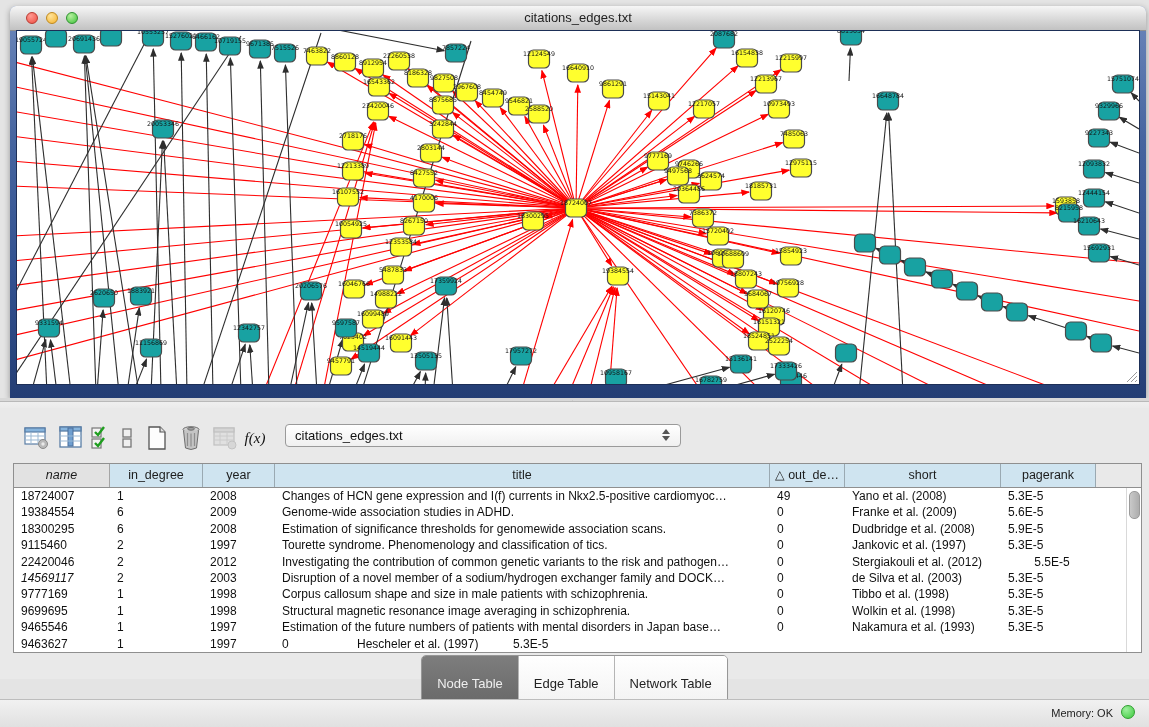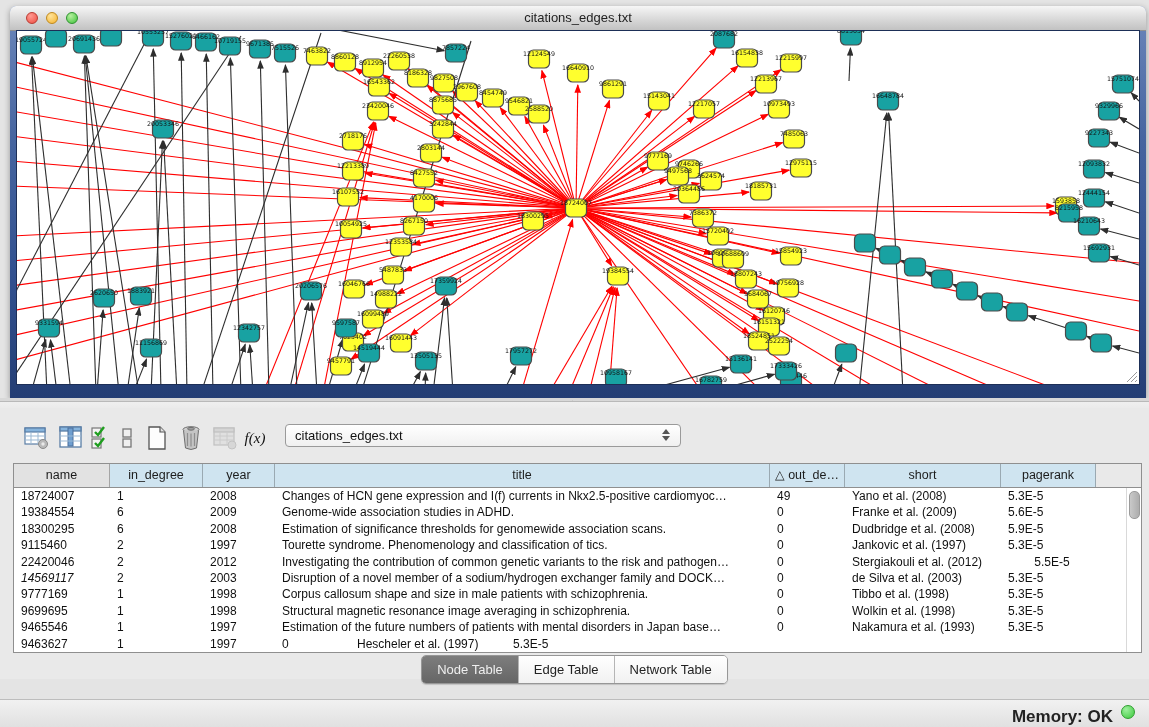--- a/index.html
+++ b/index.html
@@ -46,41 +46,41 @@
   #select-arrows{position:absolute;right:10px;top:4px;display:flex;flex-direction:column;gap:2px;}
   #select-arrows .up{width:0;height:0;border-left:4px solid transparent;border-right:4px solid transparent;border-bottom:5px solid #555;}
   #select-arrows .dn{width:0;height:0;border-left:4px solid transparent;border-right:4px solid transparent;border-top:5px solid #555;}
 
   #table-wrap{position:absolute;left:13px;top:55px;width:1129px;height:190px;background:#ffffff;
     border:1px solid #8f8f8f;box-sizing:border-box;overflow:hidden;}
   #thead{display:flex;height:23px;border-bottom:1px solid #8f8f8f;background:#e9e9e9;}
   .th{box-sizing:border-box;border-right:1px solid #9aa9b2;background:#cfe4f0;
       font-size:12.5px;color:#1c1c1c;text-align:center;line-height:22px;
       overflow:hidden;white-space:nowrap;}
-  .th.gray{background:#e2e2e2;border-right:1px solid #a5a5a5;}
+  .th.gray{background:#e2e2e2;border-right:1px solid #a5a5a5;font-style:italic;}
   .th.filler{background:#e9e9e9;border-right:none;flex:1;}
   .tr{display:flex;height:16.4px;line-height:16.4px;}
   .td{box-sizing:border-box;font-size:12px;color:#101010;padding-left:7px;
       overflow:hidden;white-space:nowrap;}
   #vscroll{position:absolute;right:0;top:24px;bottom:0;width:14px;background:#ffffff;border-left:1px solid #d9d9d9;}
   #vscroll .thumb{position:absolute;left:2px;top:3px;width:9px;height:26px;border-radius:5px;
       background:linear-gradient(90deg,#c9c9c9,#adadad);border:1px solid #9b9b9b;}
 
   #tabs{position:absolute;left:0;right:0;top:247px;display:flex;justify-content:center;}
   #tabs-inner{display:flex;border:1px solid #979797;border-radius:5px;overflow:hidden;
       box-shadow:0 1px 1px rgba(0,0,0,.15);}
-  .tab{padding:6px 15px;font-size:13px;color:#222;background:linear-gradient(180deg,#ffffff,#f1f1f1);
+  .tab{padding:20px 15px;font-size:13px;color:#222;background:linear-gradient(180deg,#ffffff,#f1f1f1);
       border-right:1px solid #b5b5b5;cursor:default;}
   .tab:last-child{border-right:none;}
   .tab.selected{background:linear-gradient(180deg,#7d7d7d,#666666);color:#efefef;}
 
   
   #status-bar{position:absolute;left:0;top:699px;width:1149px;height:28px;
     background:linear-gradient(180deg,#f1f1f1,#e0e0e0);border-top:1px solid #bdbdbd;}
-  #memory{position:absolute;right:36px;top:7px;font-size:17px;color:#222;font-weight:bold;}
+  #memory{position:absolute;right:36px;top:7px;font-size:11px;color:#222;}
   #memory-dot{position:absolute;right:14px;top:5px;width:14px;height:14px;border-radius:50%;
     background:radial-gradient(circle at 35% 30%,#9ef09e,#3dc93d);border:1px solid #2f9e2f;box-sizing:border-box;}
 </style>
 </head>
 <body>
 
 <div id="stage">
 
   <div id="graph-window">
     <div id="titlebar">

